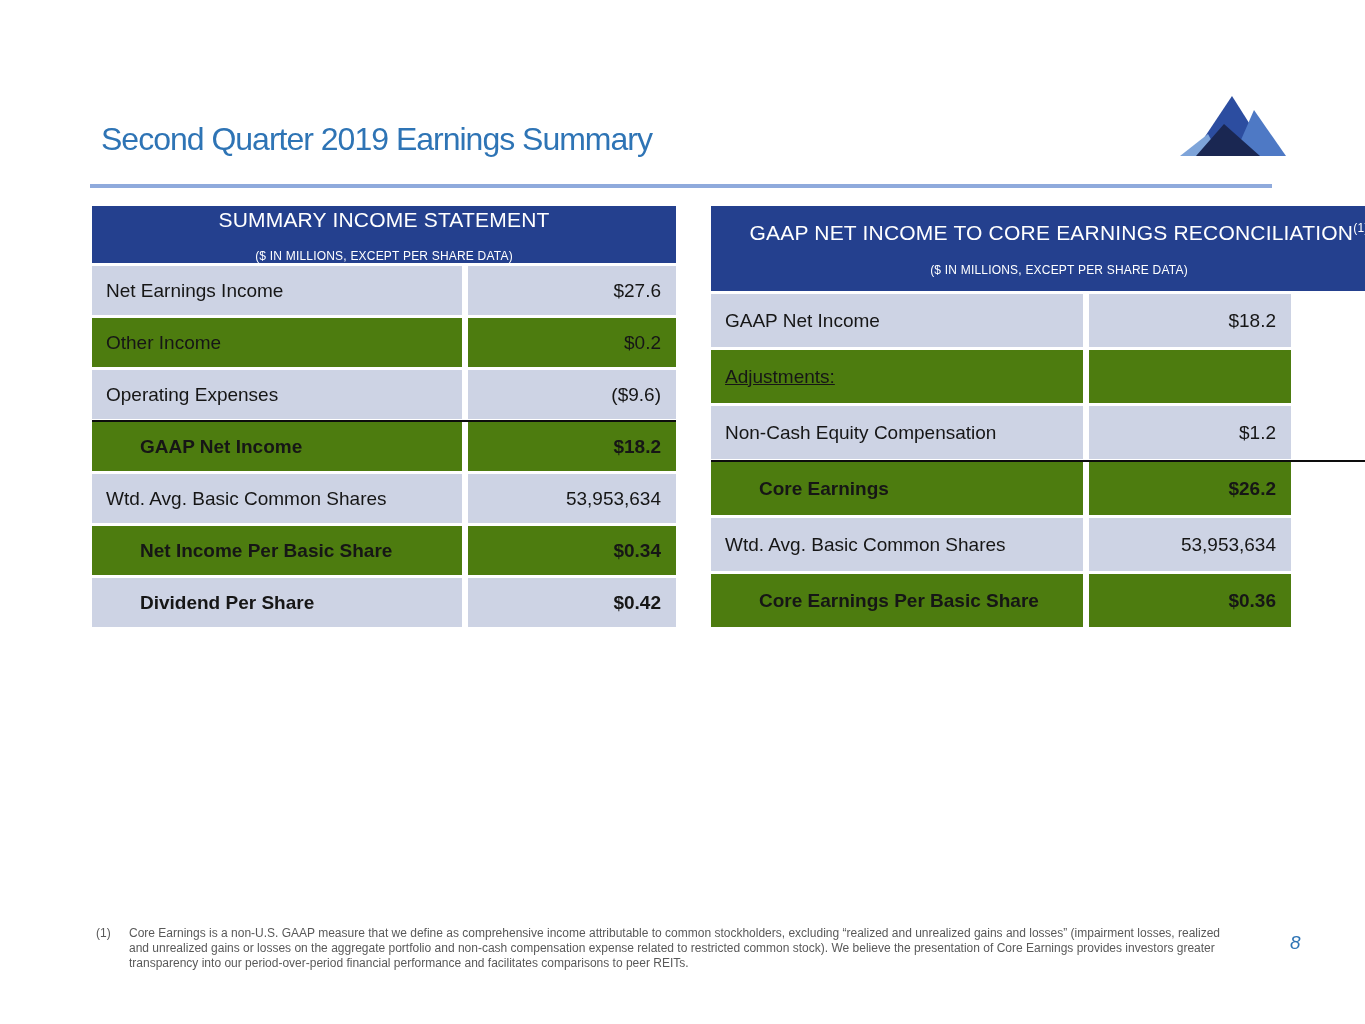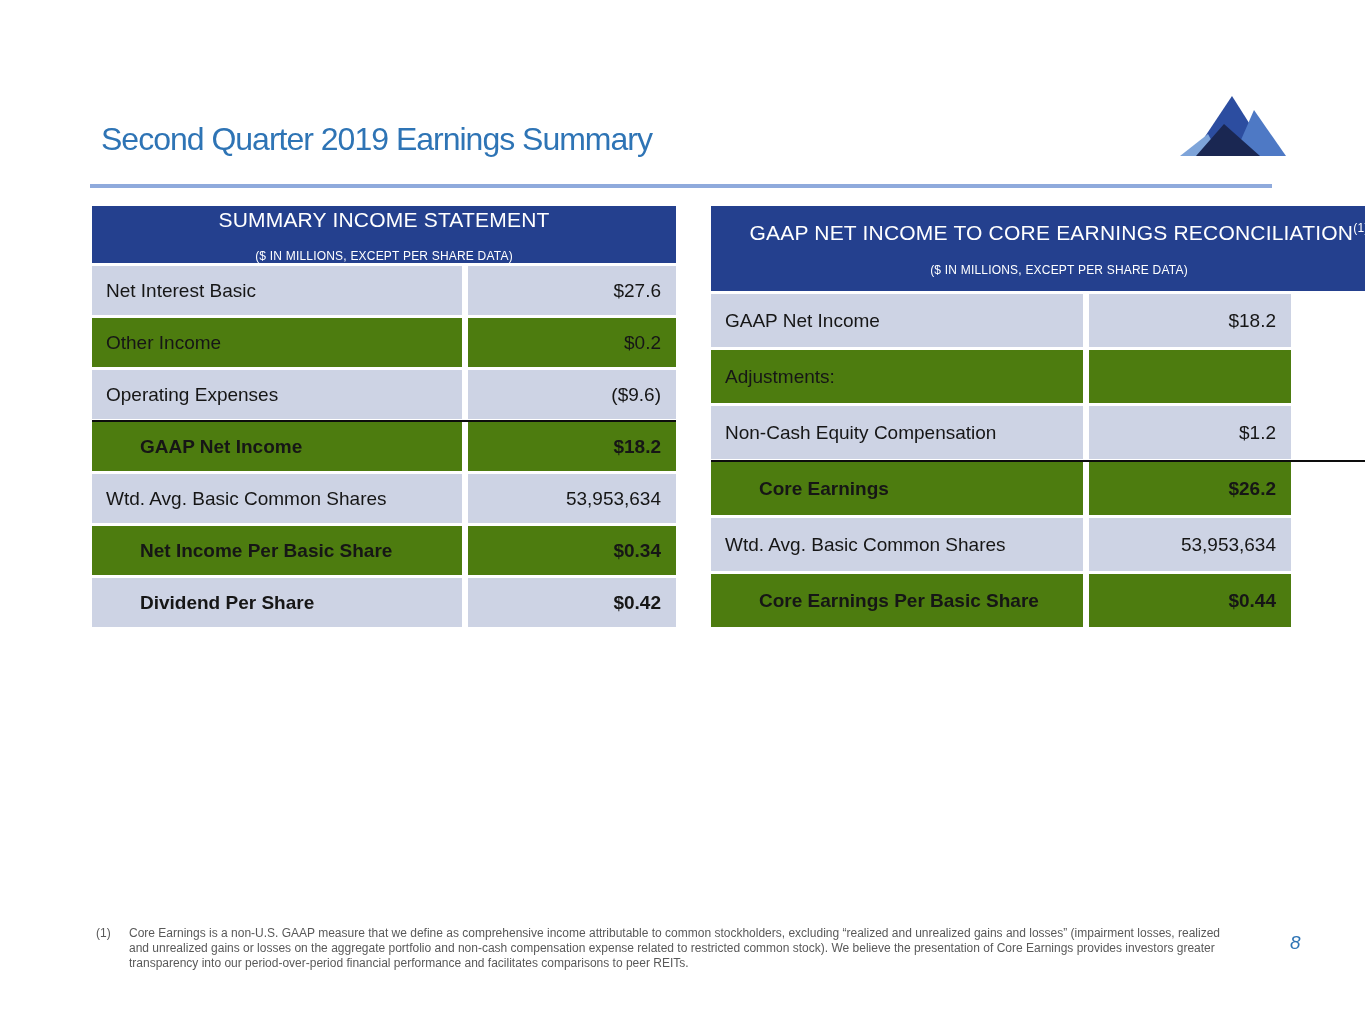--- a/index.html
+++ b/index.html
@@ -48,21 +48,21 @@
   .trow.dark  .cell{background:#CDD3E4;}
   .trow.light .cell{background:#4d7c0f;}
   .trow.rule{border-top:2px solid #0d0d0d;margin-top:1px;}
   .cell{
     display:flex;align-items:center;font-size:19px;color:#161616;
   }
   .cell.label{padding-left:14px;}
   .cell.value{justify-content:flex-end;padding-right:15px;}
   .trow.bold .cell{font-weight:700;}
   .trow.indent .cell.label{padding-left:48px;}
-  .trow.u-label .cell.label{text-align:center;}
+  .trow.u-label .cell.label{text-decoration:underline;text-align:center;}
 
   
   .footnote{
     position:absolute;left:96px;top:926px;width:1140px;
     display:flex;color:#595959;font-size:12px;line-height:15px;
   }
   .footnote .marker{width:33px;flex:none;}
   .footnote .fn-text{flex:1;}
 
   .page-number{
@@ -85,21 +85,21 @@
     <polygon points="22,68 50,36 86,68" fill="#1A2752"></polygon>
   </svg>
 
   <div class="fin-table left">
     <div class="t-header">
       <div class="t-title"><span>SUMMARY INCOME STATEMENT</span></div>
       <div class="t-subtitle">($ IN MILLIONS, EXCEPT PER SHARE DATA)</div>
     </div>
     <div class="t-rows">
         <div class="trow dark">
-          <div class="cell label">Net Interest Basic</div>
+          <div class="cell label">Net Earnings Income</div>
           <div></div>
           <div class="cell value">$27.6</div>
         </div>
         <div class="trow light">
           <div class="cell label">Other Income</div>
           <div></div>
           <div class="cell value">$0.2</div>
         </div>
         <div class="trow dark">
           <div class="cell label">Operating Expenses</div>
@@ -156,21 +156,21 @@
           <div class="cell value">$26.2</div>
         </div>
         <div class="trow dark">
           <div class="cell label">Wtd. Avg. Basic Common Shares</div>
           <div></div>
           <div class="cell value">53,953,634</div>
         </div>
         <div class="trow light bold indent">
           <div class="cell label">Core Earnings Per Basic Share</div>
           <div></div>
-          <div class="cell value">$0.44</div>
+          <div class="cell value">$0.36</div>
         </div>
       </div>
   </div>
 
   <div class="footnote">
     <div class="marker">(1)</div>
     <div class="fn-text">Core Earnings is a non-U.S. GAAP measure that we define as comprehensive income attributable to common stockholders, excluding “realized and unrealized gains and losses” (impairment losses, realized and unrealized gains or losses on the aggregate portfolio and non-cash compensation expense related to restricted common stock). We believe the presentation of Core Earnings provides investors greater transparency into our period-over-period financial performance and facilitates comparisons to peer REITs.</div>
   </div>
 
   <div class="page-number">8</div>

